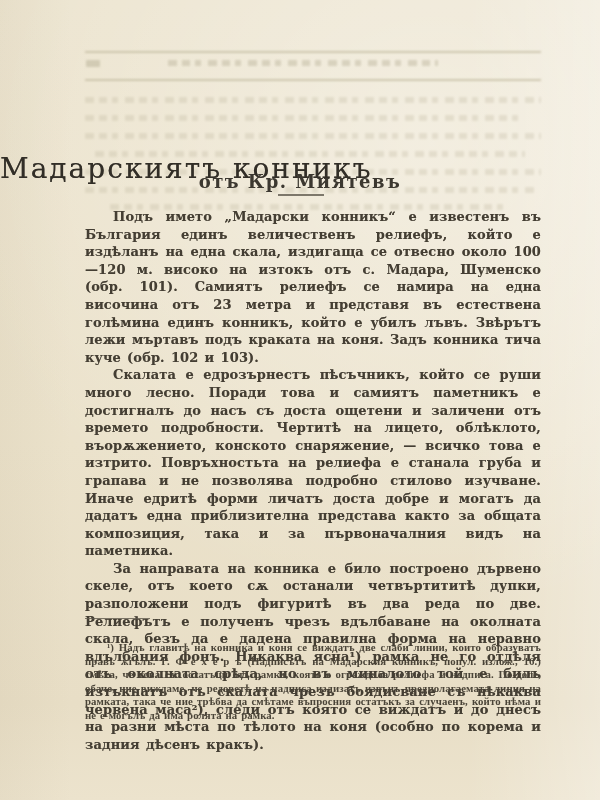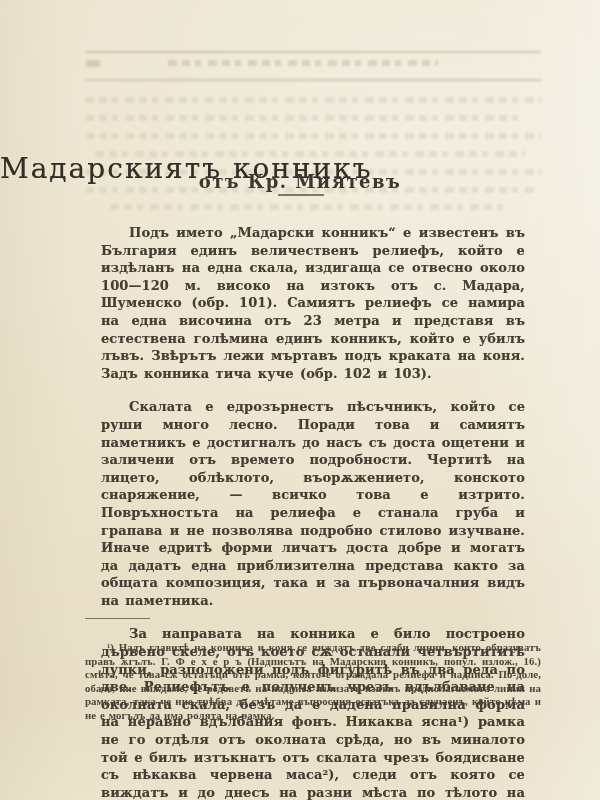--- a/index.html
+++ b/index.html
@@ -40,21 +40,21 @@
     position:absolute;left:278px;top:194px;width:46px;height:0;
     border-top:2px solid rgba(80,75,64,.72);
   }
   .bodytext{
     position:absolute;left:85px;top:208px;width:456px;
     font-size:13px;line-height:17.6px;font-weight:700;
     color:#443e33;text-align:justify;
     letter-spacing:.1px;word-spacing:1.6px;
     text-shadow:0 0 .4px rgba(68,62,51,.45);
   }
-  .bodytext p{margin:16px;text-indent:28px;}
+  .bodytext p{margin:0;text-indent:28px;}
   .fn-sep{
     position:absolute;left:85px;top:618px;width:65px;height:0;
     border-top:1.5px solid rgba(95,89,76,.8);
   }
   .footnotes{
     position:absolute;left:85px;top:625px;width:456px;
     font-size:10.8px;line-height:13.6px;font-weight:700;
     color:#4a4438;text-align:justify;
     letter-spacing:.1px;word-spacing:1px;
   }

